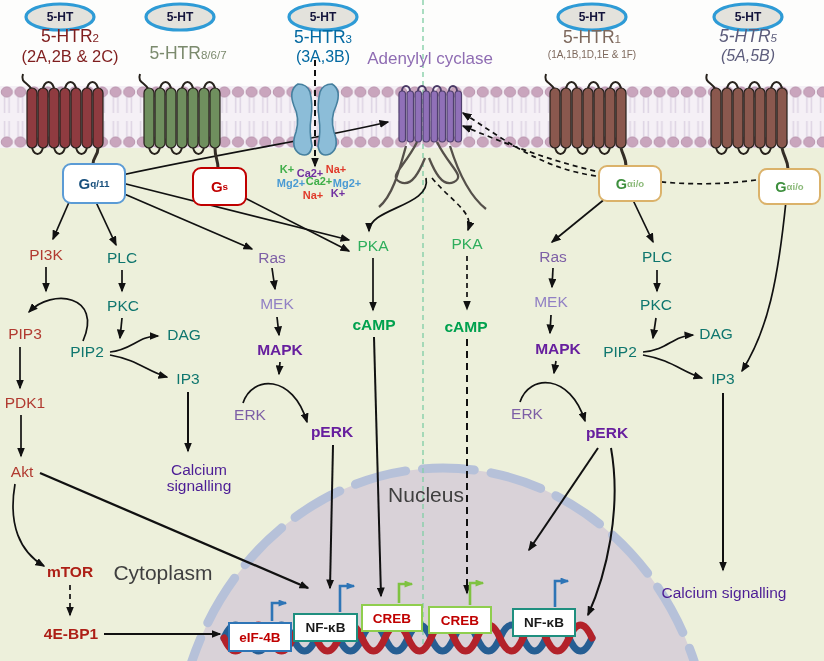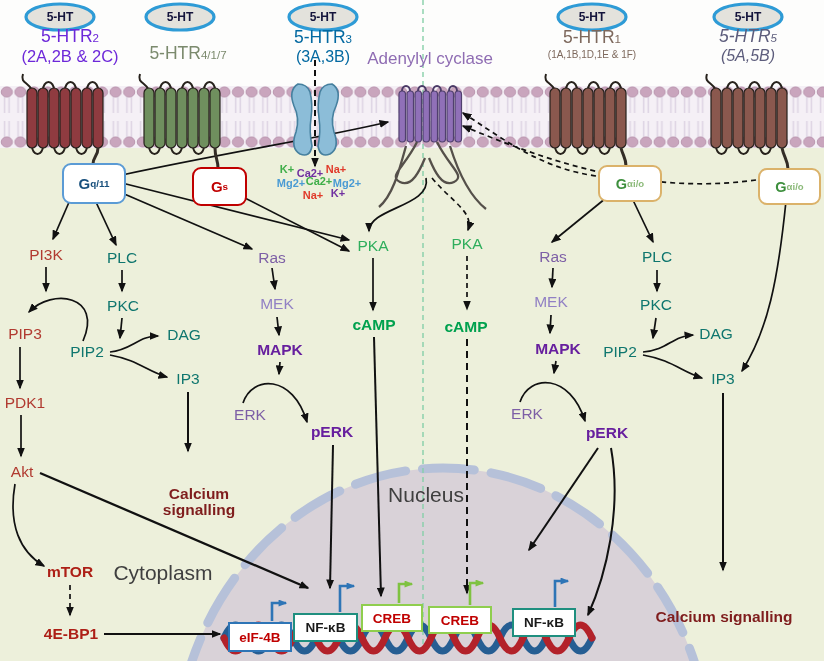--- a/index.html
+++ b/index.html
@@ -3,27 +3,27 @@
 <meta charset="utf-8">
 <style>
   html,body{margin:0;padding:0;background:#fff;}
   #stage{position:relative;width:824px;height:661px;overflow:hidden;
          font-family:"Liberation Sans", sans-serif;background:#fdfdfc;}
   #bg{position:absolute;left:0;top:0;z-index:0;}
   .lbl{position:absolute;transform:translateX(-50%);white-space:nowrap;
        font-size:15.5px;z-index:4;line-height:1.05;}
   .rt{font-size:17.5px;}
   .sub{font-size:0.66em;}
-  .c-maroon{color:#6d28d9;} .c-olive{color:#7b8a6d;} .c-ltblue{color:#0369a1;}
+  .c-maroon{color:#7f1d1d;} .c-olive{color:#7b8a6d;} .c-ltblue{color:#0369a1;}
   .c-acpurple{color:#8f6db3;} .c-brown{color:#7d685c;} .c-slate{color:#5d5d7c;font-style:italic;}
   .c-red{color:#b13a30;} .c-dkred{color:#ad1f16;font-weight:bold;}
   .c-blue{color:#0f766e;} .c-purple{color:#7d5fa6;} .c-ltpurple{color:#9180c4;}
   .c-bpurple{color:#671f9e;font-weight:bold;}
   .c-green{color:#2fae5c;} .c-bgreen{color:#00a14e;font-weight:bold;}
-  .c-bblue{color:#7f1d1d;font-weight:bold;margin-top:24px;}
+  .c-bblue{color:#4c1d95;font-weight:normal;}
   .c-gray{color:#3f3f3f;font-size:21px;}
   .gbox{position:absolute;background:#fff;border-radius:9px;z-index:3;
         display:flex;align-items:center;justify-content:center;font-weight:bold;}
   .tfbox{position:absolute;background:#fff;z-index:3;display:flex;align-items:center;
          justify-content:center;font-weight:bold;font-size:13.5px;}
   .ligand{position:absolute;z-index:3;transform:translateX(-50%);
           font-size:12px;font-weight:bold;color:#14143c;}
   .ion{position:absolute;font-size:11px;font-weight:bold;z-index:4;transform:translateX(-50%);}
   .i-g{color:#3fae49;} .i-p{color:#7030a0;} .i-r{color:#e03a2a;} .i-b{color:#4a9bd4;}
 </style>
@@ -201,21 +201,21 @@
 </svg>
 
 <span class="ligand" style="left:60px;top:10px">5-HT</span>
 <span class="ligand" style="left:180px;top:10px">5-HT</span>
 <span class="ligand" style="left:323px;top:10px">5-HT</span>
 <span class="ligand" style="left:592px;top:10px">5-HT</span>
 <span class="ligand" style="left:748px;top:10px">5-HT</span>
 
 <div class="lbl rt c-maroon" style="left:70px;top:27px"><span>5-HTR</span><span class="sub">2</span></div>
 <div class="lbl c-maroon" style="left:70px;top:48px;font-size:16.5px">(2A,2B &amp; 2C)</div>
-<div class="lbl rt c-olive" style="left:188px;top:44px"><span>5-HTR</span><span class="sub">4/1/7</span></div>
+<div class="lbl rt c-olive" style="left:188px;top:44px"><span>5-HTR</span><span class="sub">8/6/7</span></div>
 <div class="lbl rt c-ltblue" style="left:323px;top:28px"><span>5-HTR</span><span class="sub">3</span></div>
 <div class="lbl c-ltblue" style="left:323px;top:49px;font-size:16px">(3A,3B)</div>
 <div class="lbl rt c-acpurple" style="left:430px;top:50px;font-size:17px">Adenylyl cyclase</div>
 <div class="lbl rt c-brown" style="left:592px;top:28px"><span>5-HTR</span><span class="sub">1</span></div>
 <div class="lbl c-brown" style="left:592px;top:50px;font-size:10px">(1A,1B,1D,1E &amp; 1F)</div>
 <div class="lbl rt c-slate" style="left:748px;top:27px"><span>5-HTR</span><span class="sub">5</span></div>
 <div class="lbl c-slate" style="left:748px;top:48px;font-size:16px">(5A,5B)</div>
 
 <div class="gbox" style="left:62px;top:163px;width:60px;height:37px;border:2px solid #5b9bd5;color:#174f7c;font-size:15px">
       <span>G</span>

